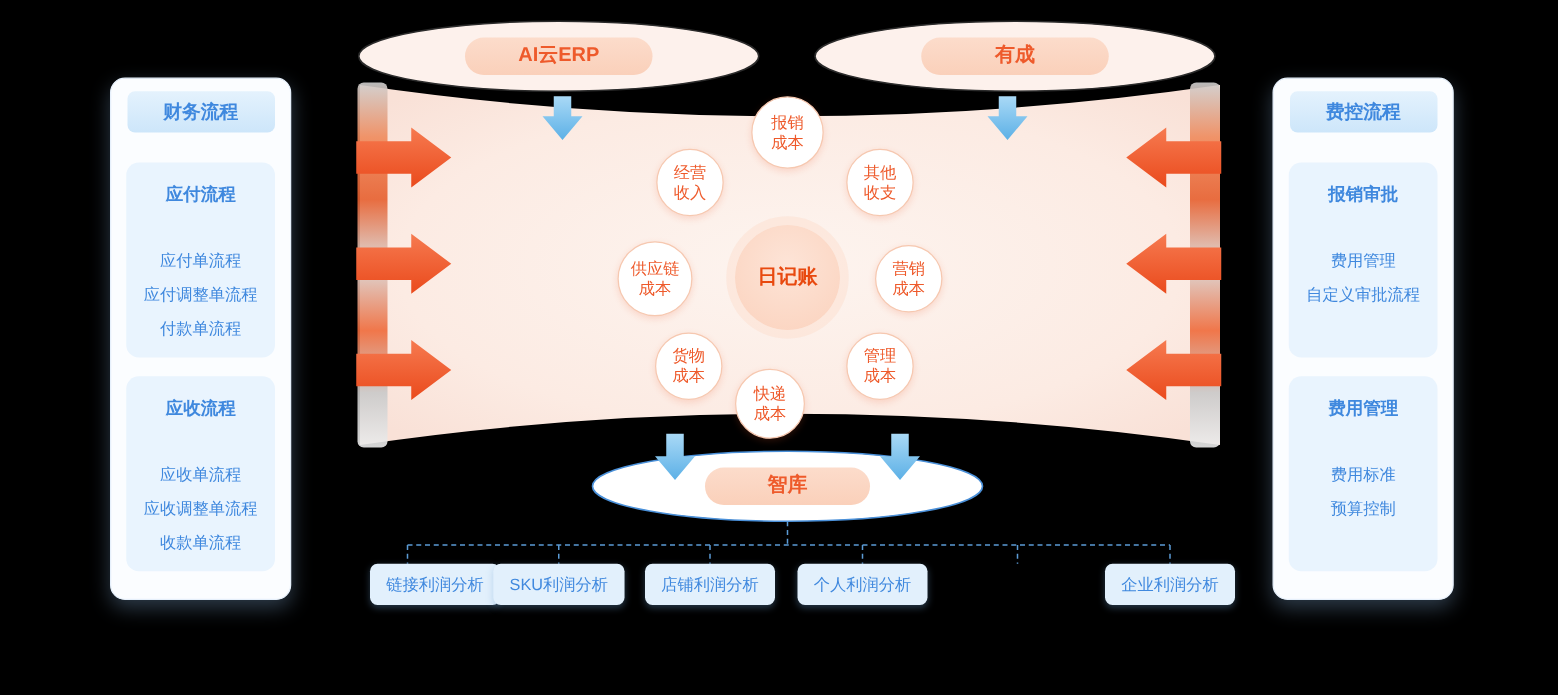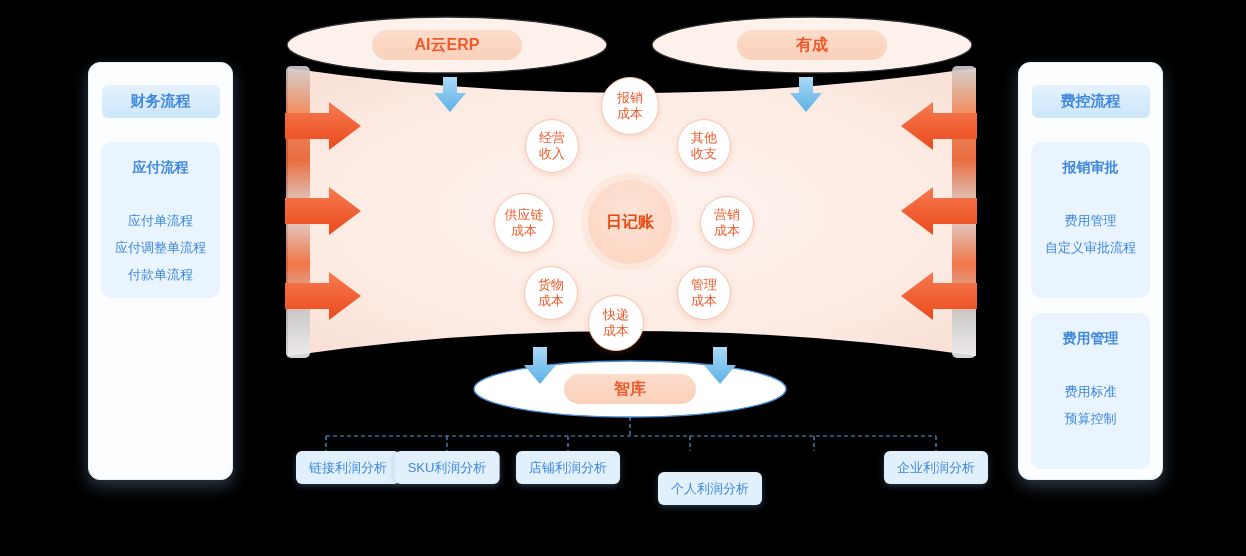--- a/index.html
+++ b/index.html
@@ -5,21 +5,21 @@
   * { margin:0; padding:0; box-sizing:border-box; }
   html,body { background:#000; }
   body { font-family:"Liberation Sans","DejaVu Sans",sans-serif; }
   .canvas { position:relative; width:1246px; height:556px; background:#000; overflow:hidden; }
   .shapes { position:absolute; left:0; top:0; width:1246px; height:556px; }
 
   
   .panel { position:absolute; width:145px; height:418px; background:#fbfdff;
            border:1px solid #e6f0fb; border-radius:12px; padding:6px 12px 0;
            box-shadow:0 6px 16px rgba(130,170,210,.35); }
-  .panel-header { width:118px; height:33px; margin:16px auto;
+  .panel-header { width:118px; height:33px; margin:4px auto;
                   background:linear-gradient(180deg,#e4f2fd,#cde6fa); border-radius:6px;
                   color:#3f88de; font-size:15px; font-weight:bold;
                   display:flex; align-items:center; justify-content:center; }
   .panel-section { margin-top:24px; height:156px; background:#e9f4fe; border-radius:10px;
                    padding:15px 4px 0; text-align:center; }
   .panel-section + .panel-section { margin-top:15px; }
   .section-title { color:#3f88de; font-size:14px; font-weight:bold; line-height:20px; margin-bottom:30px; }
   .section-item  { color:#3f88de; font-size:13px; line-height:27px; white-space:nowrap; }
 
   
@@ -101,20 +101,26 @@
   </svg>
 
   <aside class="panel" style="left:88px; top:62px;">
     <div class="panel-header">财务流程</div>
     <div class="panel-section">
       <div class="section-title">应付流程</div>
       <div class="section-item">应付单流程</div>
       <div class="section-item">应付调整单流程</div>
       <div class="section-item">付款单流程</div>
     </div>
+    <div class="panel-section">
+      <div class="section-title">应收流程</div>
+      <div class="section-item">应收单流程</div>
+      <div class="section-item">应收调整单流程</div>
+      <div class="section-item">收款单流程</div>
+    </div>
   </aside>
 
   <aside class="panel" style="left:1018px; top:62px;">
     <div class="panel-header">费控流程</div>
     <div class="panel-section">
       <div class="section-title">报销审批</div>
       <div class="section-item">费用管理</div>
       <div class="section-item">自定义审批流程</div>
     </div>
     <div class="panel-section">
@@ -143,16 +149,16 @@
 成本</div>
   <div class="node" style="left:616px; top:323px; width:56px; height:56px;">快递
 成本</div>
   <div class="node center" style="left:630px; top:222px; width:84px; height:84px;">日记账</div>
 
   <div class="pill" style="left:630px; top:374px; width:132px;">智库</div>
 
   <div class="abox" style="left:326px; top:451px;margin-left:22px;">链接利润分析</div>
   <div class="abox" style="left:447px; top:451px;">SKU利润分析</div>
   <div class="abox" style="left:568px; top:451px;">店铺利润分析</div>
-  <div class="abox" style="left:690px; top:472px;margin-left:20px;">个人利润分析</div>
+  <div class="abox" style="left:690px; top:451px;">个人利润分析</div>
   <div class="abox" style="left:936px; top:451px;">企业利润分析</div>
 
 </div>
 
 </body></html>

